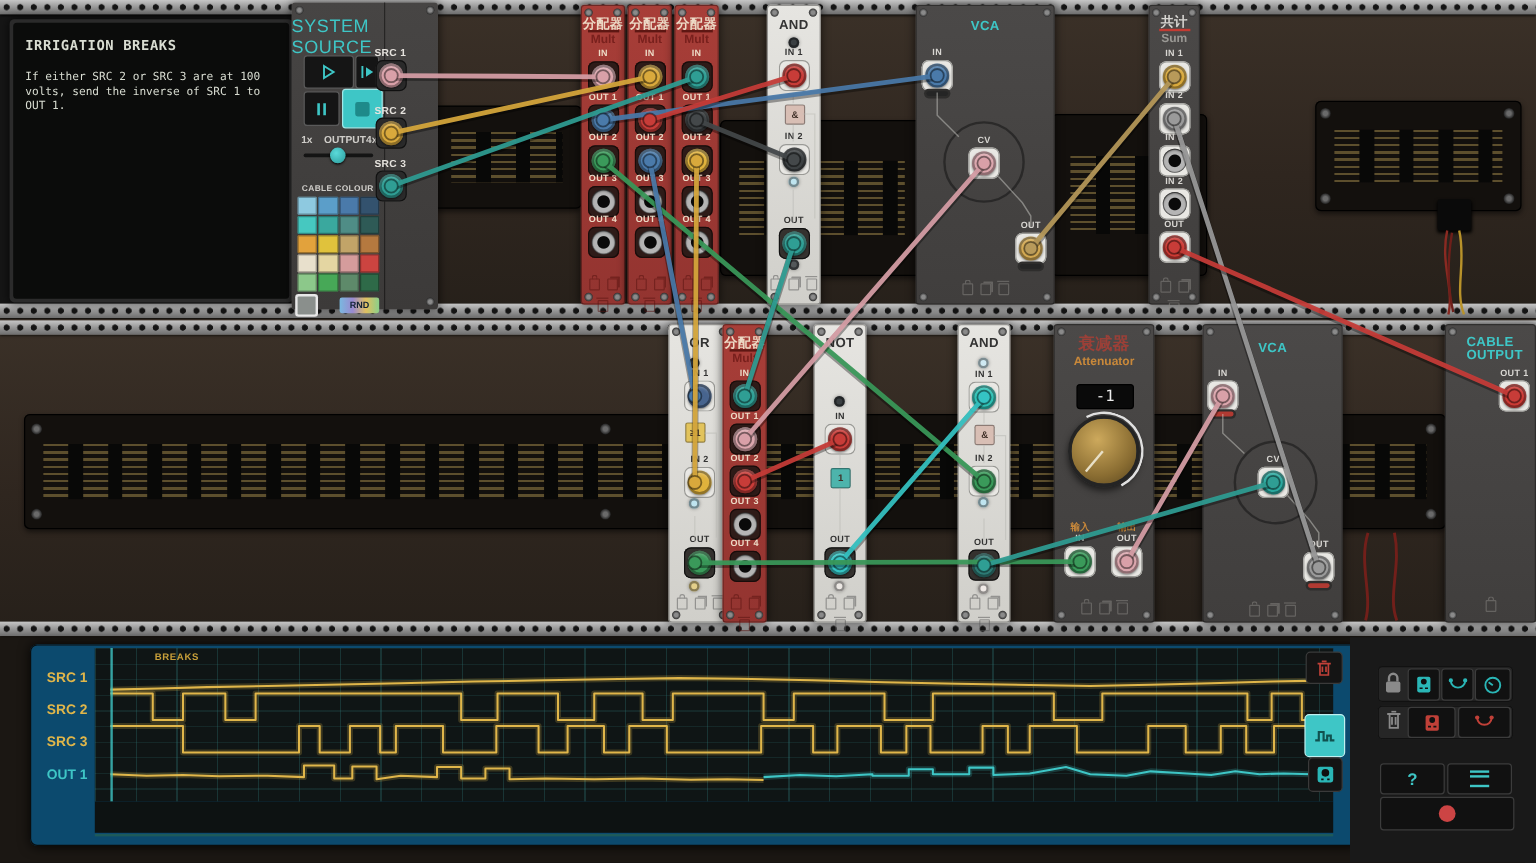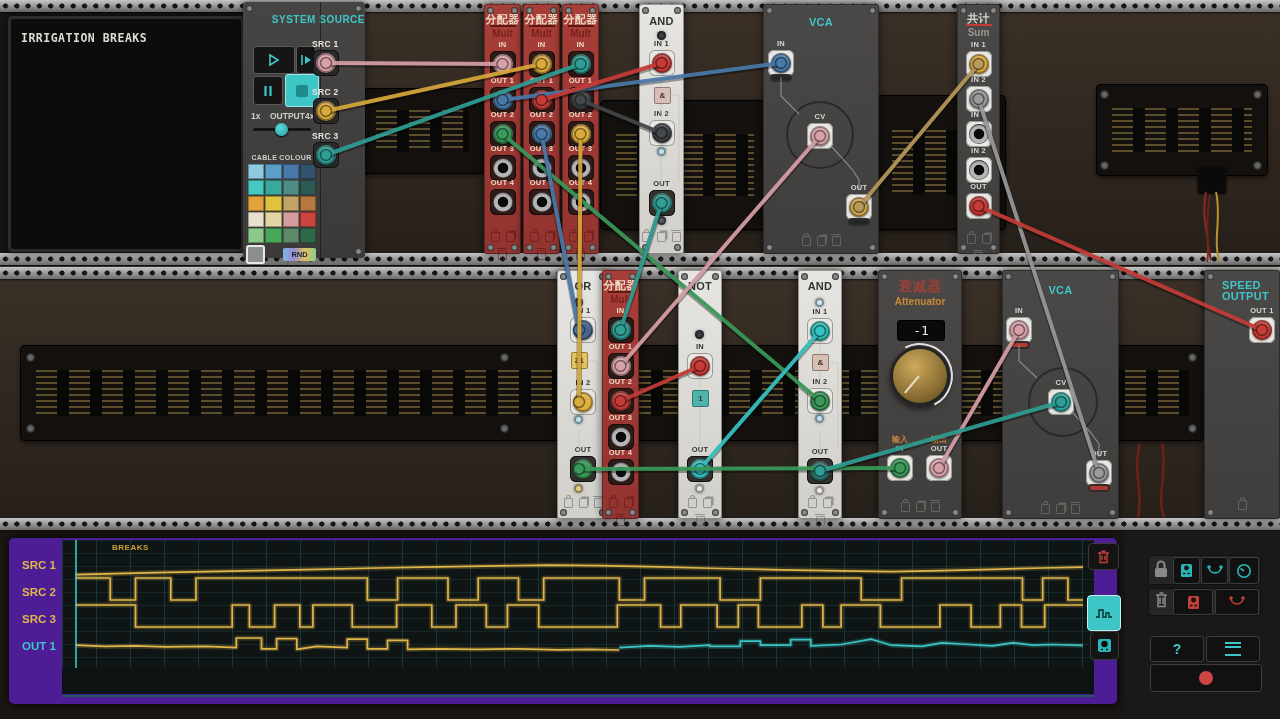--- a/index.html
+++ b/index.html
@@ -62,38 +62,38 @@
   #taskpanel{position:absolute;left:8px;top:16px;width:230px;height:230px;background:#2b2b2b;border-radius:4px;
     box-shadow:0 0 8px rgba(0,0,0,.7);padding:3px;}
   #taskscreen{width:100%;height:100%;background:#0b0c0b;border-radius:3px;box-sizing:border-box;padding:12px 10px;
     font-family:"DejaVu Sans Mono","Liberation Mono",monospace;color:#d9ddd2;}
   #taskscreen h1{font-size:11.5px;margin:0 0 14px 0;letter-spacing:.5px;}
   #taskscreen p{font-size:9.3px;line-height:1.3;margin:0 0 9px 0;}
   
   #syssource{position:absolute;left:243px;top:2px;width:122px;height:256px;background:linear-gradient(#474544,#3c3a39);
     border-radius:3px;box-shadow:0 0 8px rgba(0,0,0,.6);}
   #syssource .divider{position:absolute;left:77px;top:0;bottom:0;width:1px;background:rgba(0,0,0,.45);}
-  #ss-title{position:absolute;top:12px;left:0;width:100%;text-align:right;font-size:10px;font-weight:bold;letter-spacing:.5px;}
+  #ss-title{position:absolute;top:12px;left:0;width:100%;text-align:left;font-size:15px;font-weight:normal;letter-spacing:.5px;}
   .tbtn{position:absolute;background:#151515;border:1px solid #5a5a5a;border-radius:3px;display:flex;align-items:center;justify-content:center;}
   .tbtn.active{background:#3ec6c6;border-color:#9fe8e8;}
   .speedlbl{position:absolute;font-size:8.5px;font-weight:bold;color:#cfcdc9;}
   #slider{position:absolute;left:10px;top:126px;width:58px;height:3px;background:#141414;border-radius:2px;}
   #sliderknob{position:absolute;top:-5px;width:13px;height:13px;border-radius:50%;background:radial-gradient(circle at 40% 35%,#5adada,#2a9a9a);box-shadow:0 1px 2px #000;}
   #cablecolour{position:absolute;left:0;top:152px;width:77px;text-align:center;font-size:7px;font-weight:bold;color:#cfcdc9;letter-spacing:.3px;}
   #palette{position:absolute;left:5px;top:162px;width:68px;display:grid;grid-template-columns:repeat(4,1fr);gap:1px;}
   .swatch{height:15px;border-radius:1px;box-shadow:inset 0 0 0 1px rgba(0,0,0,.3);}
   #selswatch{position:absolute;left:5px;top:245px;width:15px;height:15px;hborder:1px;box-shadow:0 0 0 2px #e8e8e8;border-radius:1px;}
   #rndbtn{position:absolute;left:40px;top:246px;width:33px;height:13px;border-radius:2px;text-align:center;
     font-size:7.5px;font-weight:bold;color:#123;line-height:13px;
     background:linear-gradient(90deg,#7ab8e0,#9a8ad0,#e0c060,#8ad08a);}
   .srcport{position:absolute;left:303px;width:60px;text-align:left;}
   .srcport .plabel{font-size:8.5px;color:#e6e3de;padding-left:9px;}
   .srcport .jackbase{background:#2a2a2a;box-shadow:inset 0 0 0 1px #111;margin-left:10px;}
   
-  #scope{position:absolute;left:8px;top:537px;width:1110px;height:168px;background:#4c1d95;border-radius:6px;
+  #scope{position:absolute;left:25px;top:537px;width:1110px;height:168px;background:#0c4a6e;border-radius:6px;
     box-shadow:0 0 10px rgba(0,0,0,.8),inset 0 0 0 1px #0a0d0d;}
   #plot{position:absolute;left:54px;top:3px;width:1032px;height:128px;background:#0f1515;
     background-image:repeating-linear-gradient(to right,rgba(45,115,115,.33) 0 1px,rgba(0,0,0,0) 1px 34px),
       repeating-linear-gradient(to bottom,rgba(45,115,115,.20) 0 1px,rgba(0,0,0,0) 1px 13px);}
   #plotsvg{position:absolute;left:0;top:0;}
   #scope .under{position:absolute;left:54px;top:131px;width:1032px;height:26px;background:#0d1212;}
   #scope .baseline{position:absolute;left:54px;top:158px;width:1032px;height:2px;background:#1d5a5a;}
   #breaks{position:absolute;left:104px;top:6px;font-size:8px;font-weight:bold;color:#c8a03a;letter-spacing:.5px;}
   .tracelabel{position:absolute;left:14px;width:40px;font-size:11.5px;font-weight:bold;text-align:left;}
   .scopebtn{position:absolute;background:#141414;border:1px solid #3a3a3a;border-radius:4px;display:flex;align-items:center;justify-content:center;}
@@ -150,20 +150,21 @@
       <div class="bscrew" style="right:8px;top:8px"></div>
         <div class="bscrew" style="right:8px;bottom:8px"></div>
     </div>
     <div class="rail" style="top:1px"></div>
     <div class="rail" style="top:252px"></div>
   </div>
 
   <div id="taskpanel">
     <div id="taskscreen">
       <h1>IRRIGATION BREAKS</h1>
+      <p>If either SRC 2 or SRC 3 are at 100 volts, send the inverse of SRC 1 to OUT 1.</p>
     </div>
   </div>
 
   <div id="syssource">
     <div class="screw s-tl"></div>
       <div class="screw s-tr"></div>
       <div class="screw s-bl"></div>
       <div class="screw s-br"></div>
     <div id="ss-title" class="teal">SYSTEM SOURCE</div>
     <div class="divider"></div>
@@ -424,21 +425,21 @@
     <div class="port" style="left:41px;width:36px;top:108px"><span class="plabel">CV</span><span class="jackbase"><span class="jack" style="background: rgb(42, 168, 158);"></span></span></div>
     <div class="port" style="left:79px;width:36px;top:179px"><span class="plabel">OUT</span><span class="jackbase"><span class="jack" style="background: rgb(154, 154, 154);"></span></span></div>
     <div class="vbadge" style="left: 88px; top: 216px; background: rgb(176, 58, 50);"></div>
     <div class="m-icons" style="top:234px"><span class="ic ic-lock"></span><span class="ic ic-copy"></span><span class="ic ic-trash"></span></div>
   </div>
 
   <div class="module m-dark" style="left:1204px;top:270px;width:76px;height:249px">
     <div class="screw s-tl"></div>
       <div class="screw s-bl"></div>
     <div id="sysout-title" class="teal" style="left:18px;top:10px">
-      <span>SPEED</span><br>
+      <span>CABLE</span><br>
       <span>OUTPUT</span>
     </div>
     <div class="port" style="left:40px;width:36px;top:36px"><span class="plabel">OUT 1</span><span class="jackbase base-light"><span class="jack" style="background: rgb(204, 58, 52);"></span></span></div>
     <div class="m-icons" style="top:230px"><span class="ic ic-lock"></span></div>
   </div>
 
   <div id="scope">
     <div id="plot">
       <svg id="plotsvg" width="1032" height="128">
           <path d="M13.0,34.7 L53.3,33.7 L93.6,32.6 L144.0,31.6 L194.4,30.6 L254.9,29.3 L315.4,28.0 L375.9,26.9 L436.4,25.9 L486.8,25.1 L537.2,25.6 L597.6,26.9 L658.1,28.5 L718.6,29.8 L779.1,30.8 L829.5,31.6 L879.9,30.6 L930.3,29.3 L980.7,28.0 L1021.0,27.2" fill="none" stroke="#e0b64a" stroke-width="5" opacity="0.22" stroke-linejoin="round"></path>

